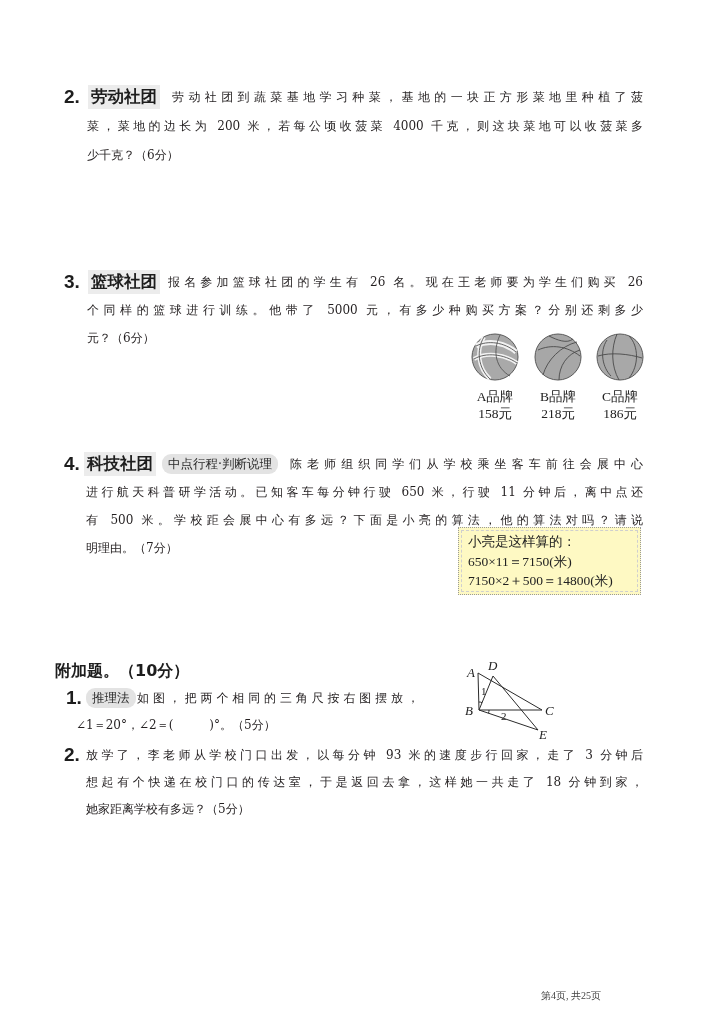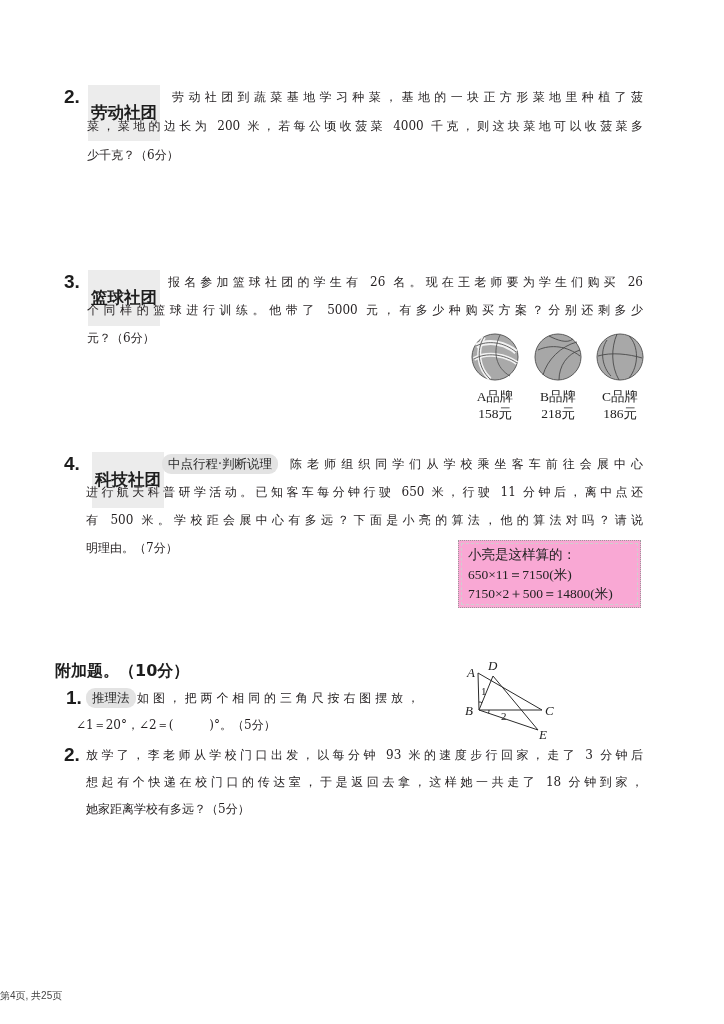--- a/index.html
+++ b/index.html
@@ -14,48 +14,48 @@
     white-space:nowrap; color:#231f20;
   }
   .jt { text-align:justify; text-align-last:justify; }
   .num {
     position:absolute; top:0; height:28px; line-height:28px;
     font-family:"Liberation Sans", sans-serif; font-weight:bold; font-size:19px; color:#1d1d1d;
   }
   .club {
     position:absolute; top:2px; height:24px; line-height:24px;
     font-family:"DejaVu Sans", sans-serif; font-weight:bold; font-size:16.5px;
-    background:#ececec; padding:16px 3px; color:#1d1d1d;
+    background:#ececec; padding:0 3px; color:#1d1d1d;
   }
   .pill {
     position:absolute; top:4px; height:20px; line-height:20px;
     font-size:12.5px; background:#e3e3e3; border-radius:9px; padding:0 6px; color:#2a2a2a;
     white-space:nowrap;
   }
   .ball-wrap { position:absolute; width:62px; text-align:center; }
   .ball-label, .ball-price {
     position:absolute; left:0; width:62px; text-align:center;
     font-family:"Liberation Serif", serif; font-size:13.5px; line-height:18px; color:#222;
   }
   .calc-box {
-    position:absolute; left:458px; top:540px; width:181px; height:66px;
+    position:absolute; left:458px; top:527px; width:181px; height:66px;
     border:1.5px dotted #9a9a9a; outline:1px dashed #cfcfcf; outline-offset:-4px;
-    background:#f9a8d4;
+    background:#fef9c3;
   }
   .calc-line {
     position:absolute; left:9px; font-size:13.5px; line-height:19px; white-space:nowrap;
     font-family:"Liberation Serif", serif; color:#222;
   }
   .extra-title {
     position:absolute; left:55px; top:659px; font-size:16px; line-height:24px;
     font-family:"DejaVu Sans", sans-serif; font-weight:bold; color:#1d1d1d; white-space:nowrap;
   }
   .footer {
-    position:absolute; left:0; width:601px; top:989px; text-align:left;
-    font-size:10px; line-height:14px; color:#444; font-family:Liberation Sans, sans-serif;
+    position:absolute; left:0; width:601px; top:989px; text-align:right;
+    font-size:10px; line-height:14px; color:#444; font-family:Liberation Serif, serif;
   }
   svg text { font-family:"Liberation Serif", serif; }
 </style>
 </head>
 <body>
 
 <div class="row" style="top:83px;">
   <span class="num" style="left:64px;">2.</span>
   <span class="club" style="left:88px;">劳动社团</span>
   <div class="ln jt" style="left:172px; width:471px;">劳动社团到蔬菜基地学习种菜，基地的一块正方形菜地里种植了菠</div>
@@ -94,21 +94,21 @@
   <svg width="50" height="50" viewBox="0 0 50 50" style="position:absolute; left:6px; top:0;">
     <circle cx="25" cy="25" r="23" fill="#a8a8a8" stroke="#5a5a5a" stroke-width="1"></circle>
     <path d="M3,24 C16,20 34,22 47,26 M22,2 C16,16 16,34 24,48 M12,8 C4,20 8,36 16,44 M34,4 C44,14 44,34 34,46" fill="none" stroke="#4a4a4a" stroke-width="0.9"></path>
   </svg>
   <div class="ball-label" style="top:56px;">C品牌</div>
   <div class="ball-price" style="top:73px;">186元</div>
 </div>
 
 <div class="row" style="top:450px;">
   <span class="num" style="left:64px;">4.</span>
-  <span class="club" style="left:92px;">科技社团</span>
+  <span class="club" style="left:84px;">科技社团</span>
   <span class="pill" style="left:162px;">中点行程·判断说理</span>
   <div class="ln jt" style="left:290px; width:353px;">陈老师组织同学们从学校乘坐客车前往会展中心</div>
 </div>
 <div class="ln jt" style="left:86px; top:478px; width:557px;">进行航天科普研学活动。已知客车每分钟行驶 650 米，行驶 11 分钟后，离中点还</div>
 <div class="ln jt" style="left:86px; top:506px; width:557px;">有 500 米。学校距会展中心有多远？下面是小亮的算法，他的算法对吗？请说</div>
 <div class="ln" style="left:86px; top:534px;">明理由。（7分）</div>
 
 <div class="calc-box">
   <div class="calc-line" style="top:4px;">小亮是这样算的：</div>
   <div class="calc-line" style="top:24px;">650×11＝7150(米)</div>

